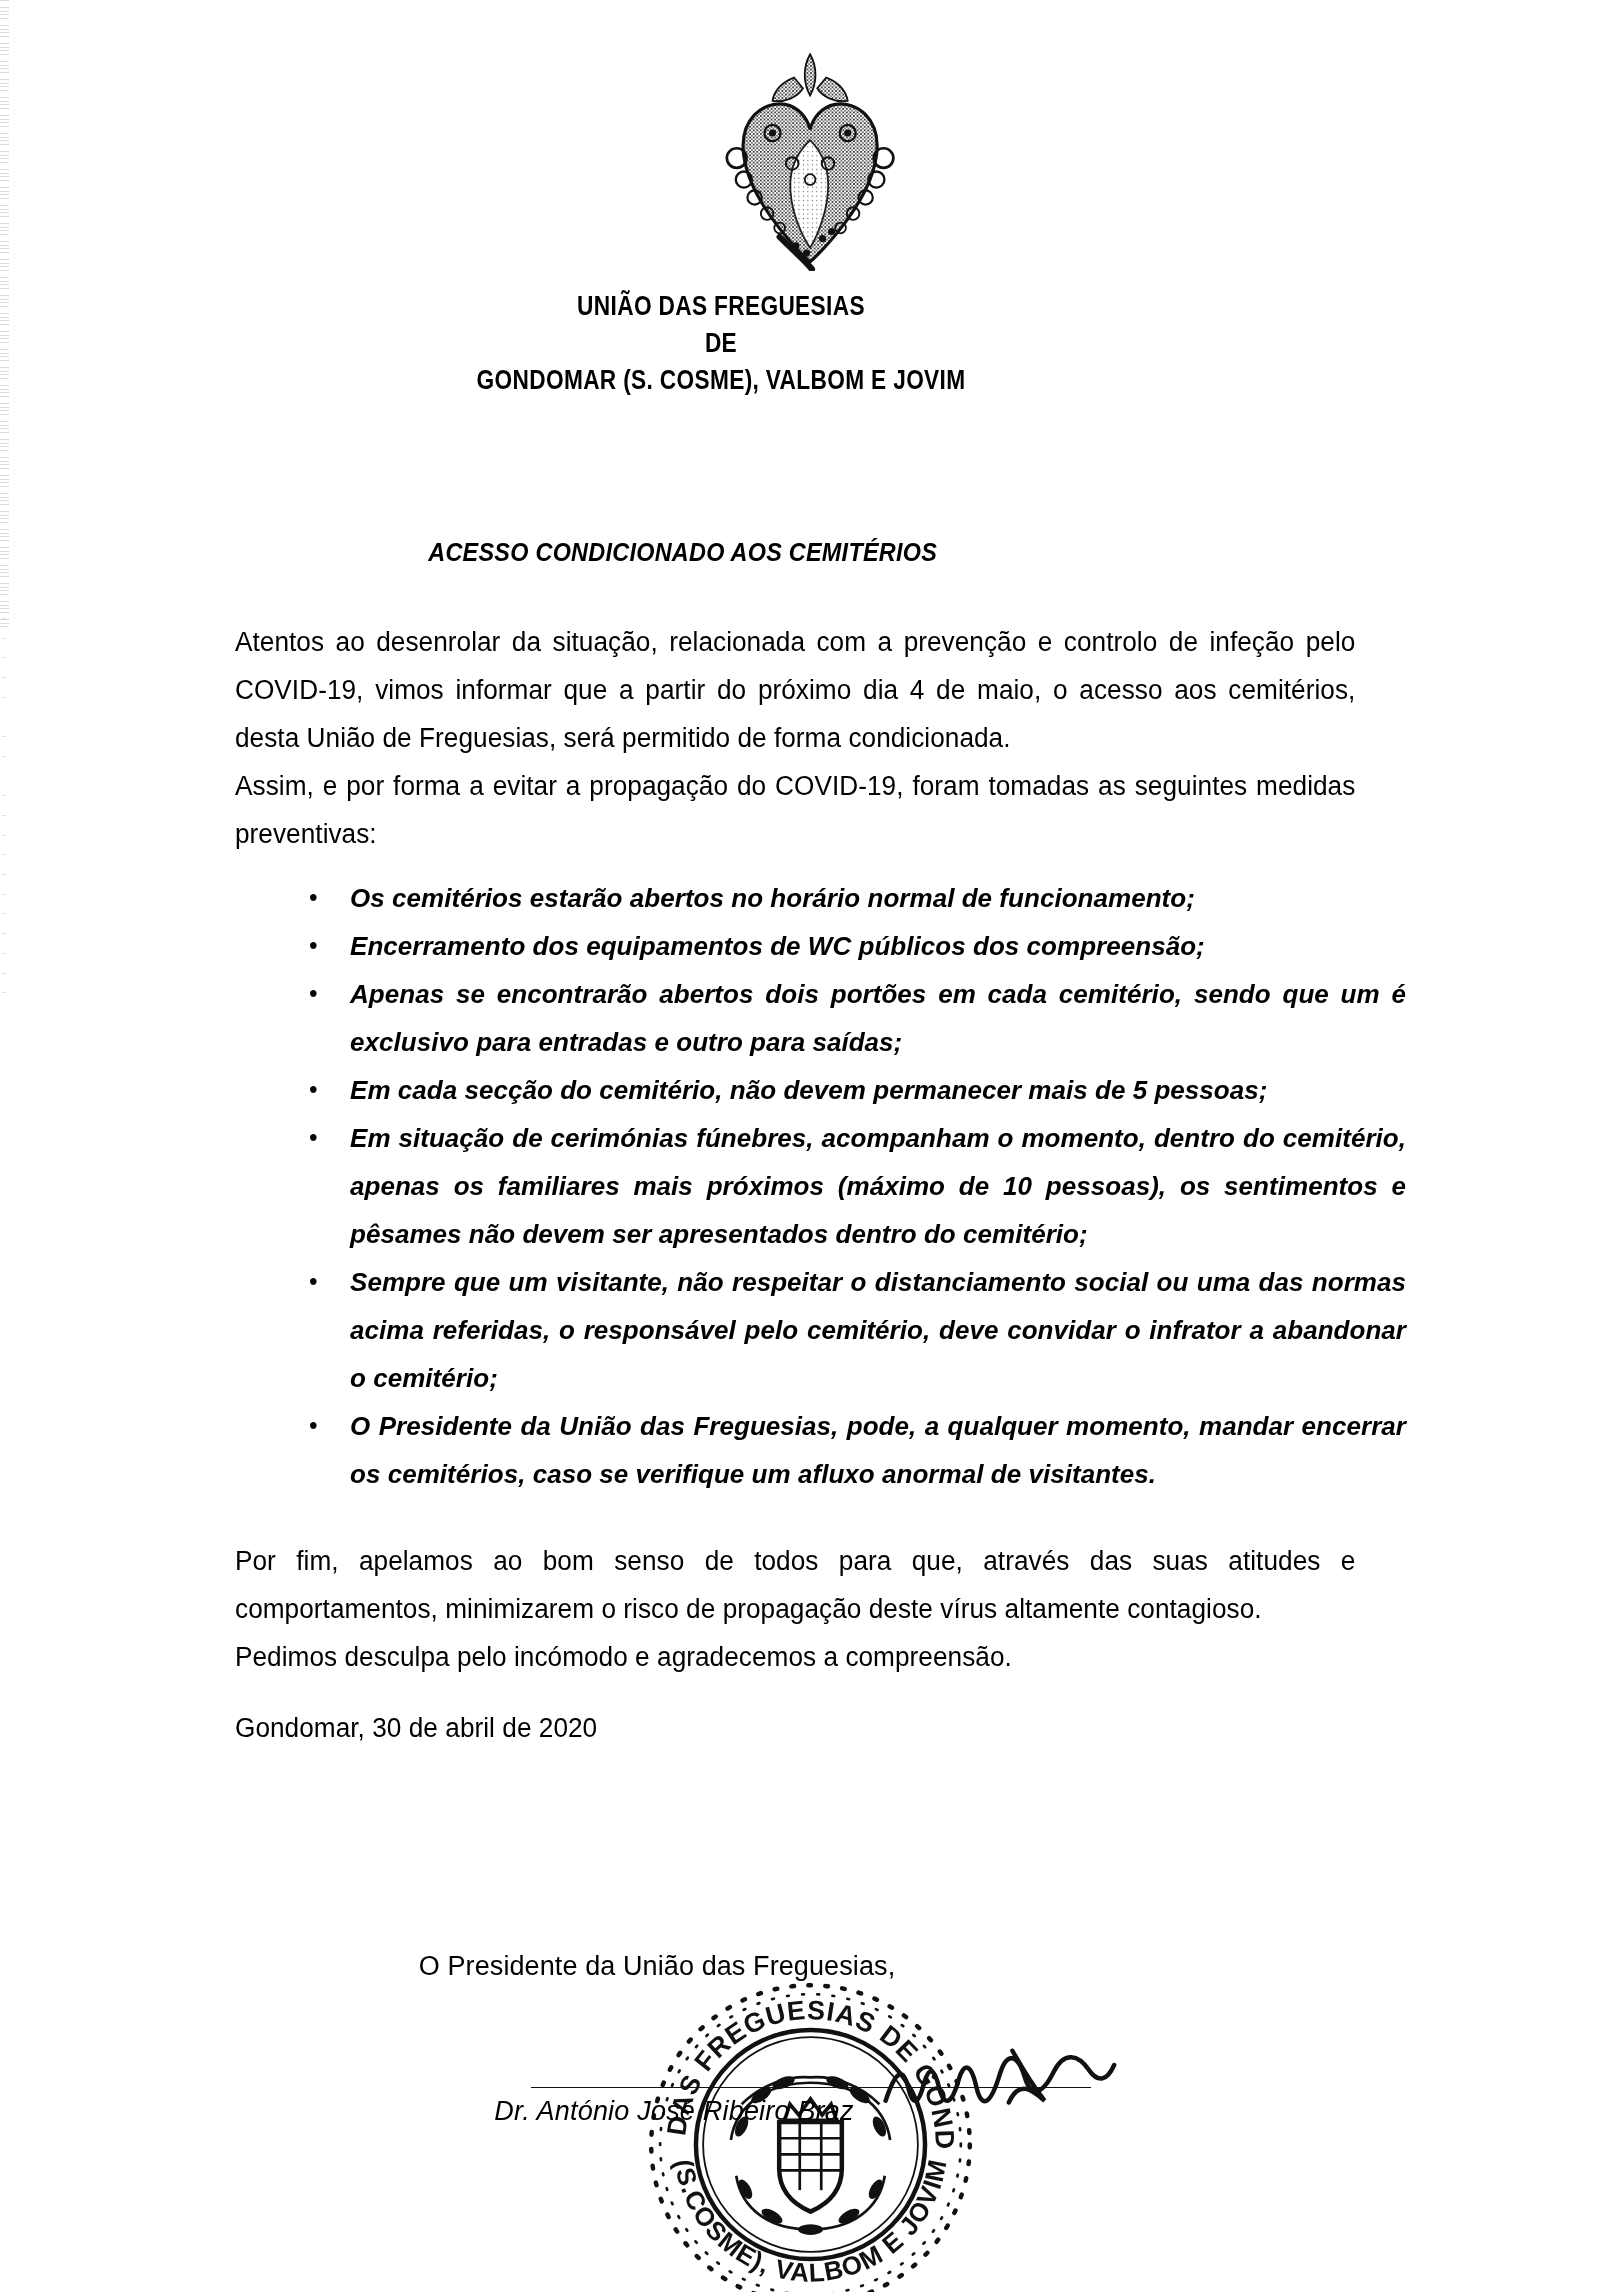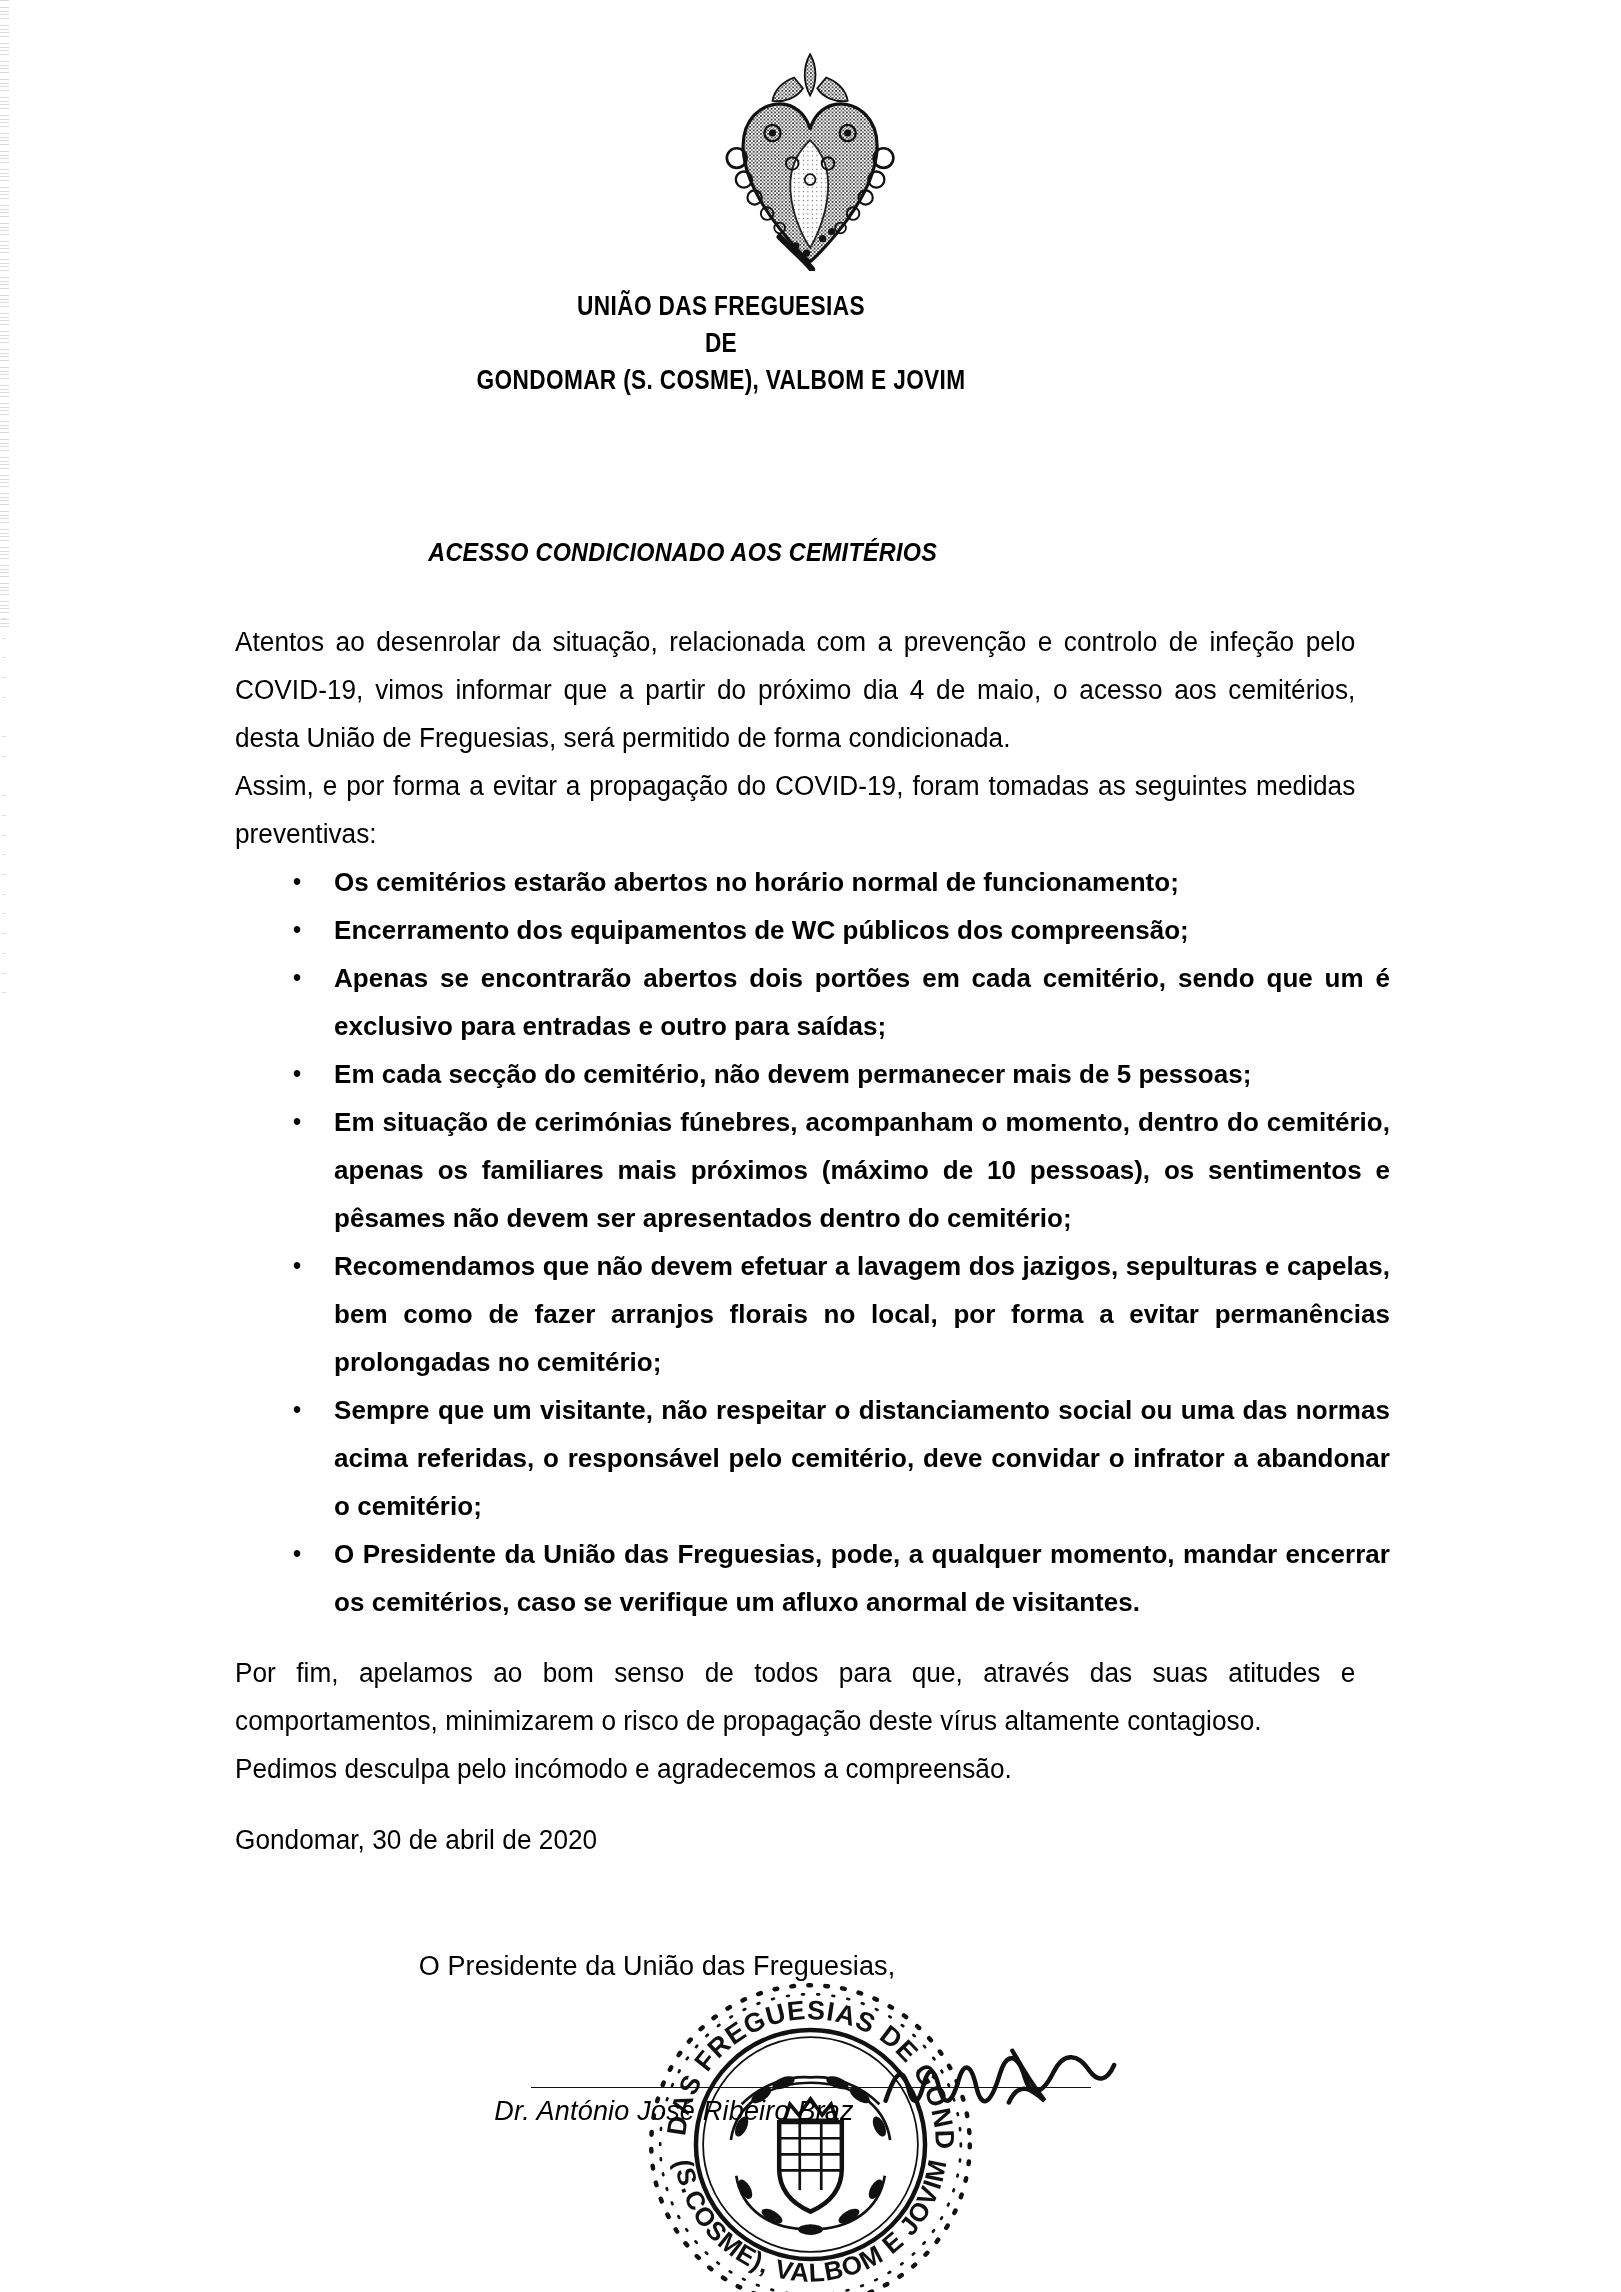--- a/index.html
+++ b/index.html
@@ -134,23 +134,24 @@
     text-justify: inter-word;
     letter-spacing: 0.04px;
     transform: scaleX(0.97);
     transform-origin: left center;
   }
   p.para.plain { text-align: left; }
 
   
   ul.measures {
     list-style: none;
-    margin: 0;
+    margin: 16px;
     padding: 0;
     width: 1155px;
+    font-style: italic;
   }
   ul.measures li {
     position: relative;
     padding-left: 99px;
     font-size: 26px;
     font-weight: bold;
     line-height: 48px;
     text-align: justify;
     text-justify: inter-word;
     letter-spacing: 0.04px;
@@ -294,21 +295,20 @@
     <p class="para">Atentos ao desenrolar da situação, relacionada com a prevenção e controlo de infeção pelo COVID-19, vimos informar que a partir do próximo dia 4 de maio, o acesso aos cemitérios, desta União de Freguesias, será permitido de forma condicionada.</p>
 
     <p class="para">Assim, e por forma a evitar a propagação do COVID-19, foram tomadas as seguintes medidas preventivas:</p>
 
     <ul class="measures">
       <li>Os cemitérios estarão abertos no horário normal de funcionamento;</li>
       <li>Encerramento dos equipamentos de WC públicos dos compreensão;</li>
       <li>Apenas se encontrarão abertos dois portões em cada cemitério, sendo que um é exclusivo para entradas e outro para saídas;</li>
       <li>Em cada secção do cemitério, não devem permanecer mais de 5 pessoas;</li>
       <li>Em situação de cerimónias fúnebres, acompanham o momento, dentro do cemitério, apenas os familiares mais próximos (máximo de 10 pessoas), os sentimentos e pêsames não devem ser apresentados dentro do cemitério;</li>
-      <li>Recomendamos que não devem efetuar a lavagem dos jazigos, sepulturas e capelas, bem como de fazer arranjos florais no local, por forma a evitar permanências prolongadas no cemitério;</li>
       <li>Sempre que um visitante, não respeitar o distanciamento social ou uma das normas acima referidas, o responsável pelo cemitério, deve convidar o infrator a abandonar o cemitério;</li>
       <li>O Presidente da União das Freguesias, pode, a qualquer momento, mandar encerrar os cemitérios, caso se verifique um afluxo anormal de visitantes.</li>
     </ul>
 
     <div class="gap-md"></div>
 
     <p class="para">Por fim, apelamos ao bom senso de todos para que, através das suas atitudes e comportamentos, minimizarem o risco de propagação deste vírus altamente contagioso.</p>
 
     <p class="para plain">Pedimos desculpa pelo incómodo e agradecemos a compreensão.</p>
 

